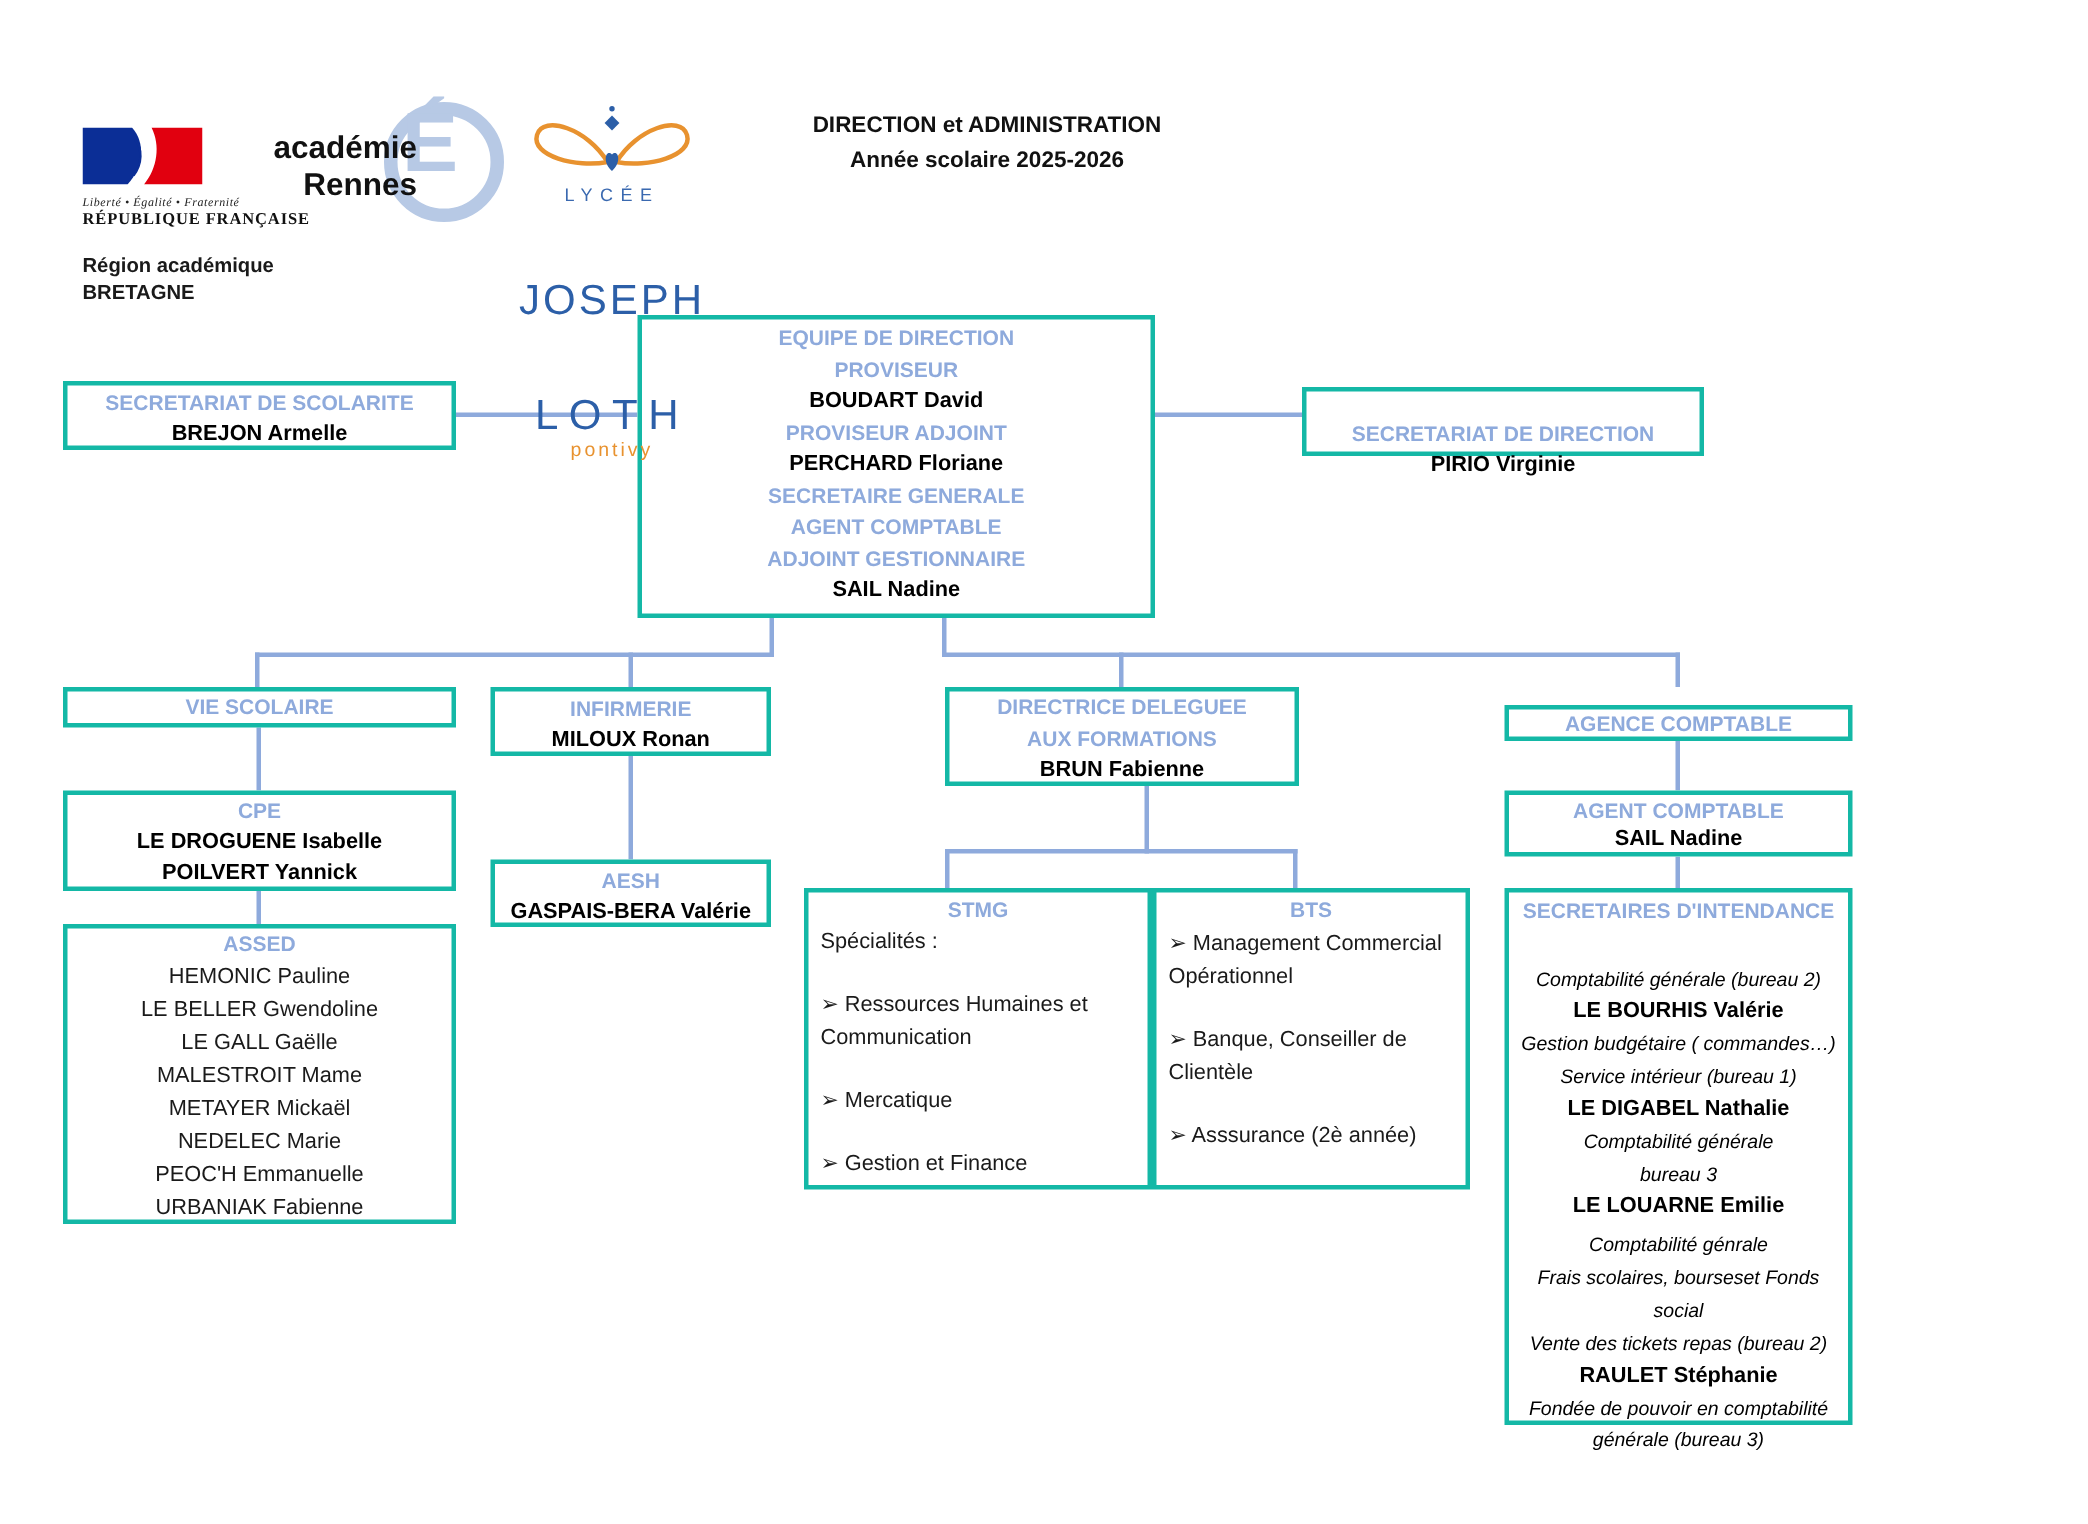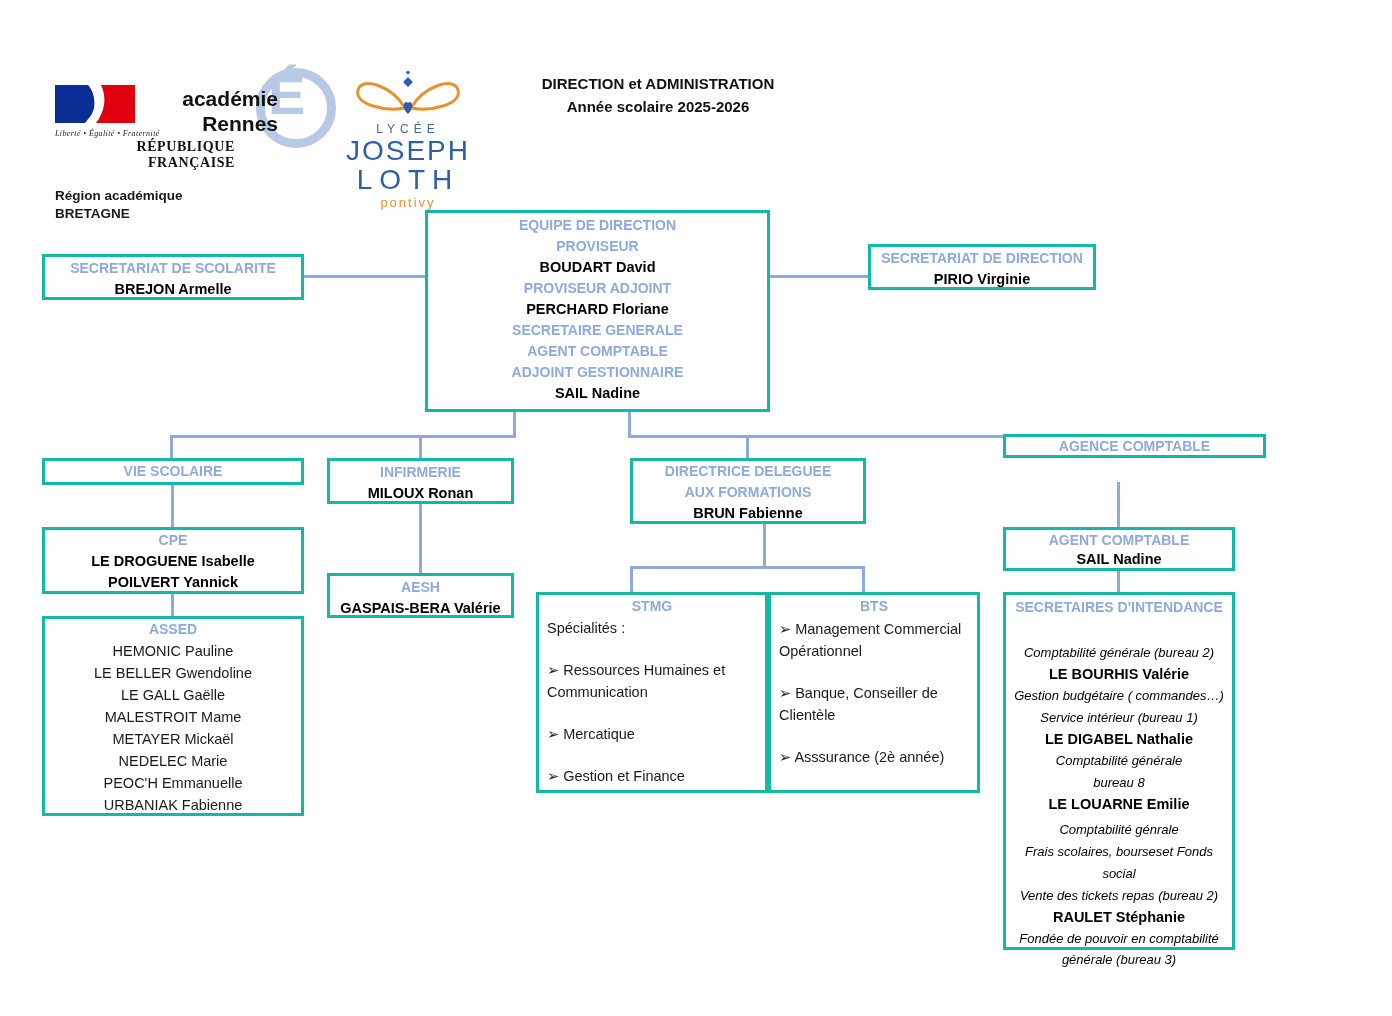--- a/index.html
+++ b/index.html
@@ -20,30 +20,30 @@
   .hline,.vline{position:absolute;background:#8EAADC;z-index:1;}
   .hline{height:3px;}
   .vline{width:3px;}
   
   .progbody{text-align:left;padding:0 8px;font-size:14.5px;line-height:22px;color:#1a1a1a;}
   .prog-item{margin-top:20px;}
   .prog-item.first{margin-top:1px;}
   
   .marianne{position:absolute;left:55px;top:85px;width:180px;text-align:left;z-index:3;}
   .motto{font-family:"Liberation Serif",serif;font-style:italic;font-size:8px;color:#222;margin-top:2px;letter-spacing:.4px;}
-  .republic{font-family:"Liberation Serif",serif;font-weight:700;font-size:14px;color:#111;letter-spacing:.6px;margin-top:1px;text-align:right;}
+  .republic{font-family:"Liberation Serif",serif;font-weight:700;font-size:11px;color:#111;letter-spacing:.6px;margin-top:1px;}
   .region{margin-top:16px;font-size:13.5px;font-weight:700;color:#1a1a1a;line-height:18px;}
   .academie{position:absolute;left:168px;top:86px;width:110px;text-align:right;z-index:4;
             font-weight:700;font-size:21px;line-height:25px;color:#111;}
   .emblem{position:absolute;left:250px;top:60px;width:84px;height:84px;z-index:3;}
   .emblem .ring{position:absolute;left:6px;top:8px;width:62px;height:62px;border:9px solid #B7C9E5;border-radius:50%;}
   .emblem .letter{position:absolute;left:18px;top:2px;font-size:56px;font-weight:700;color:#B7C9E5;}
   .lycee-logo{position:absolute;left:340px;top:70px;width:136px;text-align:center;z-index:3;}
   .lycee-kind{font-size:12px;letter-spacing:5px;color:#3A69B0;margin-top:0px;}
-  .lycee-name{font-size:28px;color:#2C5FA8;letter-spacing:2px;line-height:29px;font-weight:400;}
+  .lycee-name{font-size:28px;color:#2C5FA8;letter-spacing:2px;line-height:29px;font-weight:400;margin-top:48px;}
   .lycee-name.l2{letter-spacing:7px;}
   .lycee-city{font-size:13px;color:#E8922F;letter-spacing:2px;margin-top:1px;}
   .doc-title{position:absolute;left:468px;top:72px;width:380px;text-align:center;z-index:3;
              font-weight:700;font-size:15px;line-height:23px;color:#111;}
 </style>
 </head>
 <body>
 
 <div id="canvas">
 
@@ -119,21 +119,21 @@
     <div class="role">AGENT COMPTABLE</div>
     <div class="role">ADJOINT GESTIONNAIRE</div>
     <div class="name">SAIL Nadine</div>
   </div>
 
   <div class="box" style="left:42px;top:254px;width:262px;height:46px;padding-top:1px">
     <div class="role">SECRETARIAT DE SCOLARITE</div>
     <div class="name">BREJON Armelle</div>
   </div>
 
-  <div class="box" style="left:868px;top:244px;width:228px;height:46px;padding-top:1px">
+  <div class="box" style="left:868px;top:258px;width:268px;height:46px;padding-top:18px">
     <div class="role">SECRETARIAT DE DIRECTION</div>
     <div class="name">PIRIO Virginie</div>
   </div>
 
   <div class="box hdrbox" style="left:42px;top:458px;width:262px;height:27px">
     <div class="role">VIE SCOLAIRE</div>
   </div>
 
   <div class="box" style="left:42px;top:527px;width:262px;height:67px">
     <div class="role">CPE</div>
@@ -181,39 +181,39 @@
 
   <div class="box" style="left:768px;top:592px;width:212px;height:201px;padding-top:1px">
     <div class="role">BTS</div>
     <div class="progbody">
       <div class="prog-item first">➢ Management Commercial Opérationnel</div>
       <div class="prog-item">➢ Banque, Conseiller de Clientèle</div>
       <div class="prog-item">➢ Asssurance (2è année)</div>
     </div>
   </div>
 
-  <div class="box hdrbox" style="left:1003px;top:434px;width:263px;height:24px">
+  <div class="box hdrbox" style="left:1003px;top:470px;width:232px;height:24px">
     <div class="role">AGENCE COMPTABLE</div>
   </div>
 
   <div class="box" style="left:1003px;top:527px;width:232px;height:44px;padding-top:1px">
     <div class="role" style="line-height:19px">AGENT COMPTABLE</div>
     <div class="name" style="line-height:19px">SAIL Nadine</div>
   </div>
 
   <div class="box" style="left:1003px;top:592px;width:232px;height:358px;padding:2px 2px 0">
     <div class="role">SECRETAIRES D'INTENDANCE</div>
     <div style="height:24px"></div>
     <div class="note">Comptabilité générale (bureau 2)</div>
     <div class="name">LE BOURHIS Valérie</div>
     <div class="note">Gestion budgétaire ( commandes…)</div>
     <div class="note">Service intérieur (bureau 1)</div>
     <div class="name">LE DIGABEL Nathalie</div>
     <div class="note">Comptabilité générale</div>
-    <div class="note">bureau 8</div>
+    <div class="note">bureau 3</div>
     <div class="name">LE LOUARNE Emilie</div>
     <div class="note" style="margin-top:4px">Comptabilité génrale</div>
     <div class="note">Frais scolaires, bourseset Fonds social</div>
     <div class="note">Vente des tickets repas (bureau 2)</div>
     <div class="name">RAULET Stéphanie</div>
     <div class="note" style="line-height:21px">Fondée de pouvoir en comptabilité générale (bureau 3)</div>
   </div>
 
 </div>
 

